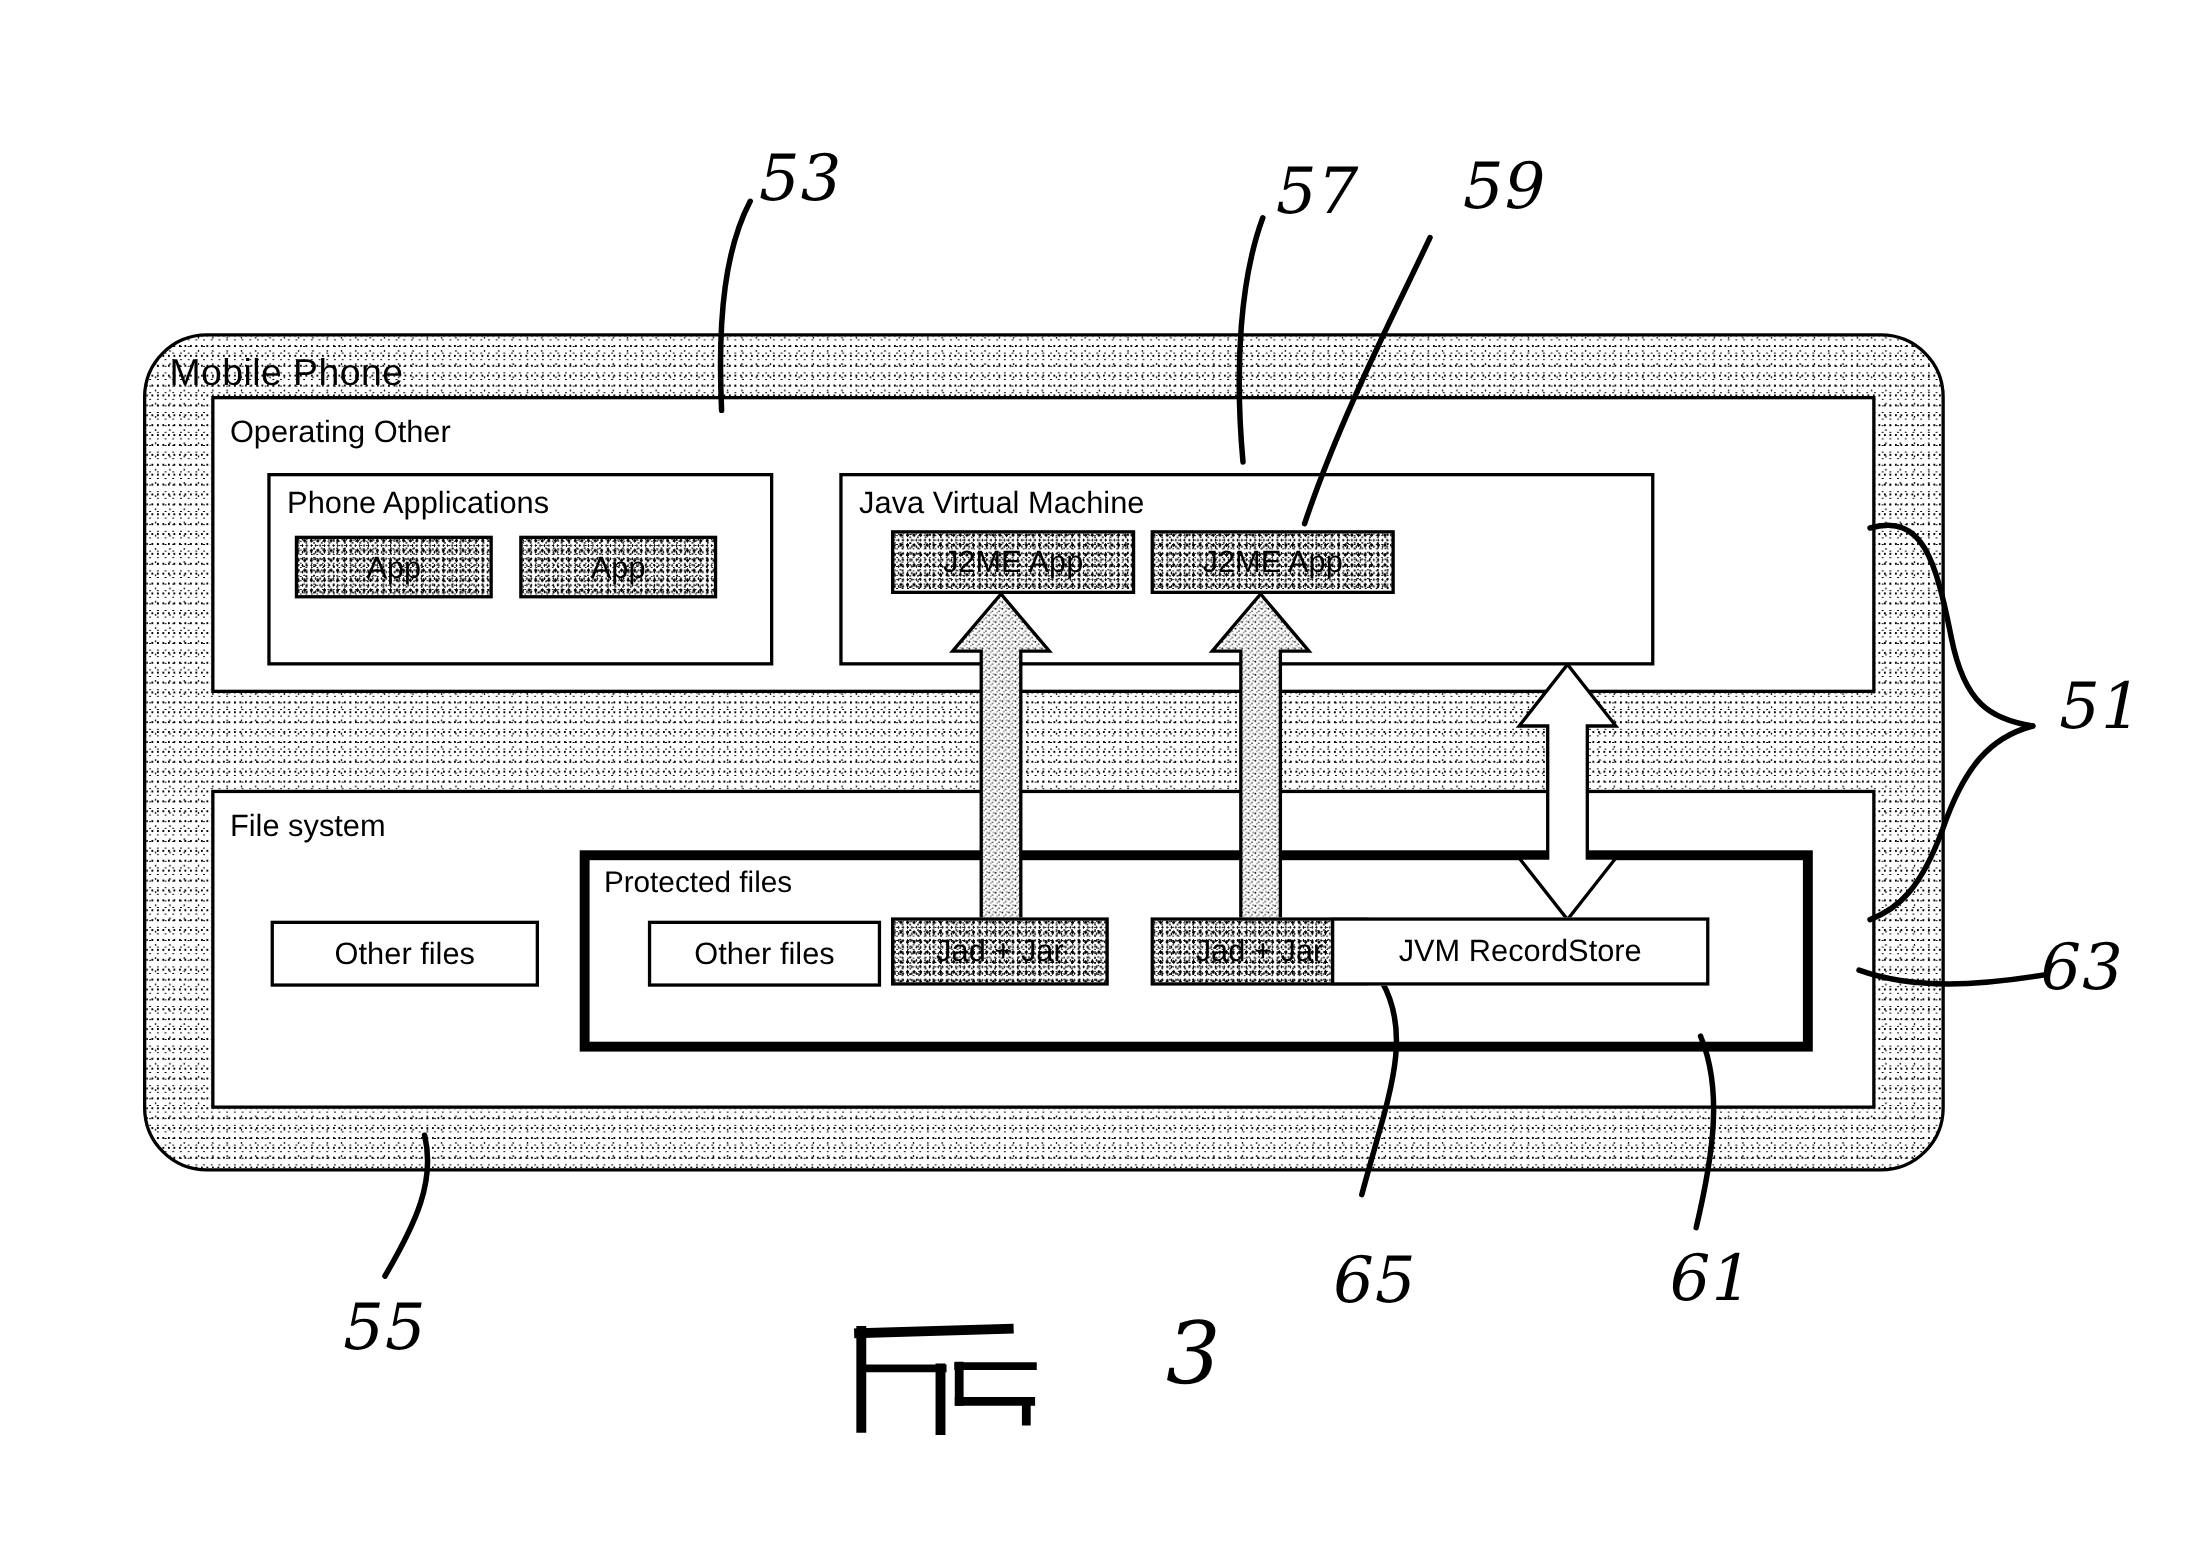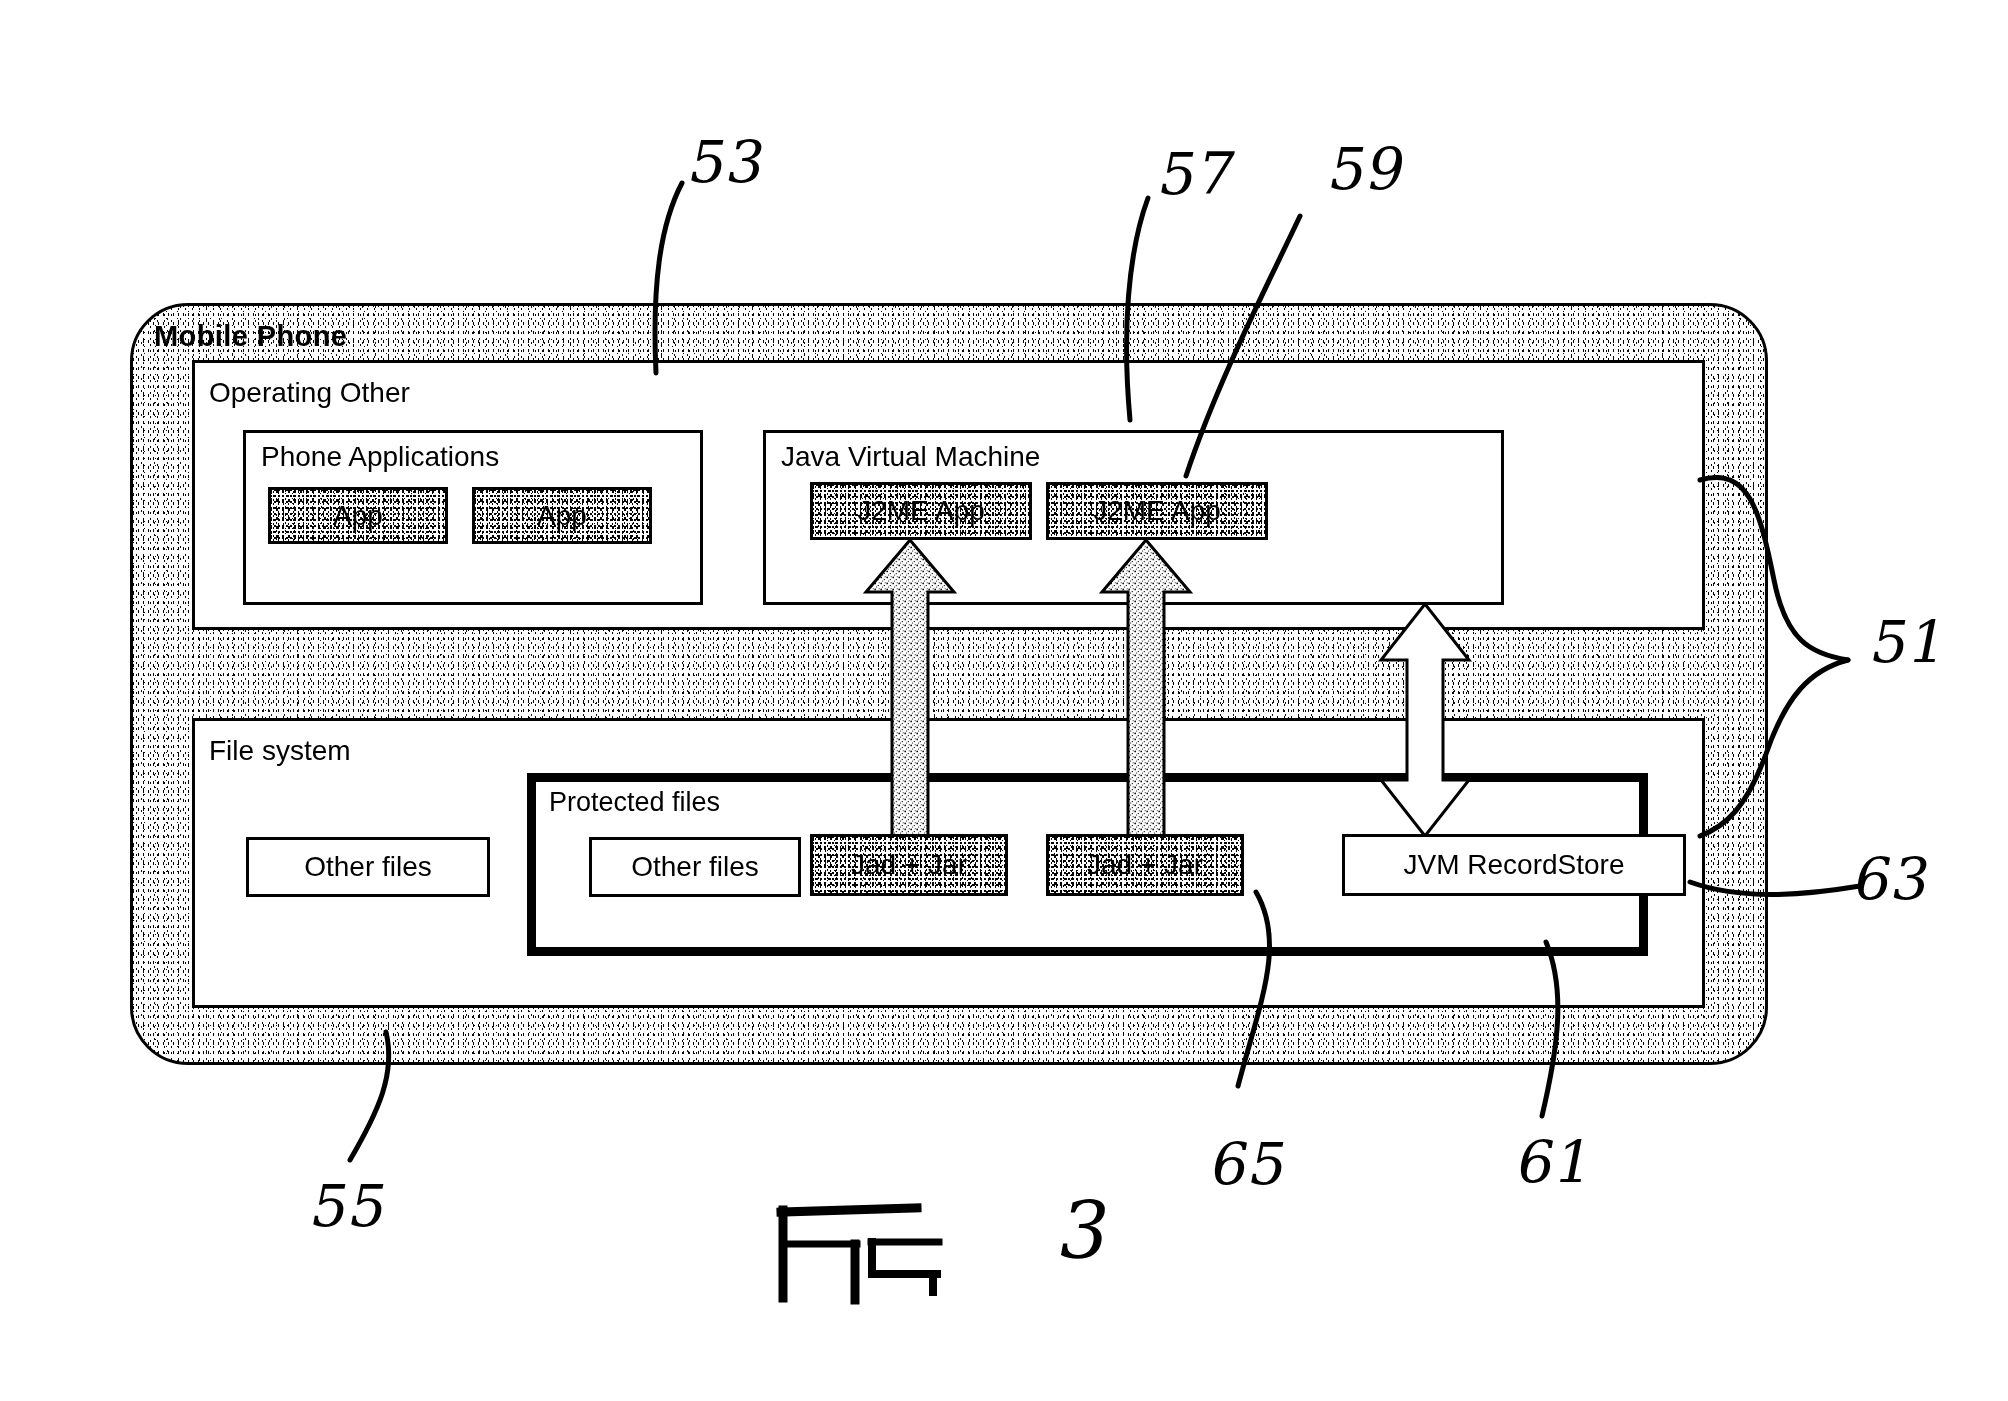--- a/index.html
+++ b/index.html
@@ -54,24 +54,23 @@
     width: 1638px;
     height: 762px;
     border-radius: 58px;
     border: 3px solid #000;
     box-sizing: border-box;
   }
   #phone-label {
     position: absolute;
     left: 154px;
     top: 320px;
-    font-size: 29px;
+    font-size: 34px;
     letter-spacing: 0.4px;
     white-space: nowrap;
-    font-weight: bold;
   }
 
   
   .panel {
     position: absolute;
     background: #ffffff;
     border: 3px solid #000;
     box-sizing: border-box;
   }
   #os-panel  { left: 192px; top: 360px; width: 1513px; height: 270px; }
@@ -120,21 +119,21 @@
 
   #app-1  { left: 268px; top: 487px; width: 180px; height: 57px; }
   #app-2  { left: 472px; top: 487px; width: 180px; height: 57px; }
   #j2me-1 { left: 810px; top: 482px; width: 222px; height: 58px; }
   #j2me-2 { left: 1046px; top: 482px; width: 222px; height: 58px; }
 
   #other-files-1 { left: 246px; top: 837px; width: 244px; height: 60px; background:#fff; }
   #other-files-2 { left: 589px; top: 837px; width: 212px; height: 60px; background:#fff; }
   #jad-jar-1     { left: 810px; top: 834px; width: 198px; height: 62px; }
   #jad-jar-2     { left: 1046px; top: 834px; width: 198px; height: 62px; }
-  #recordstore   { left: 1342px; top: 834px; width: 344px; height: 62px; background:#fff; }
+  #recordstore   { left: 1210px; top: 834px; width: 344px; height: 62px; background:#fff; }
 
   
   .block-arrow { position: absolute; z-index: 3; }
   .block-arrow svg { display: block; }
 
   
   .ref {
     position: absolute;
     font-family: "DejaVu Serif", serif;
     font-size: 58px;

